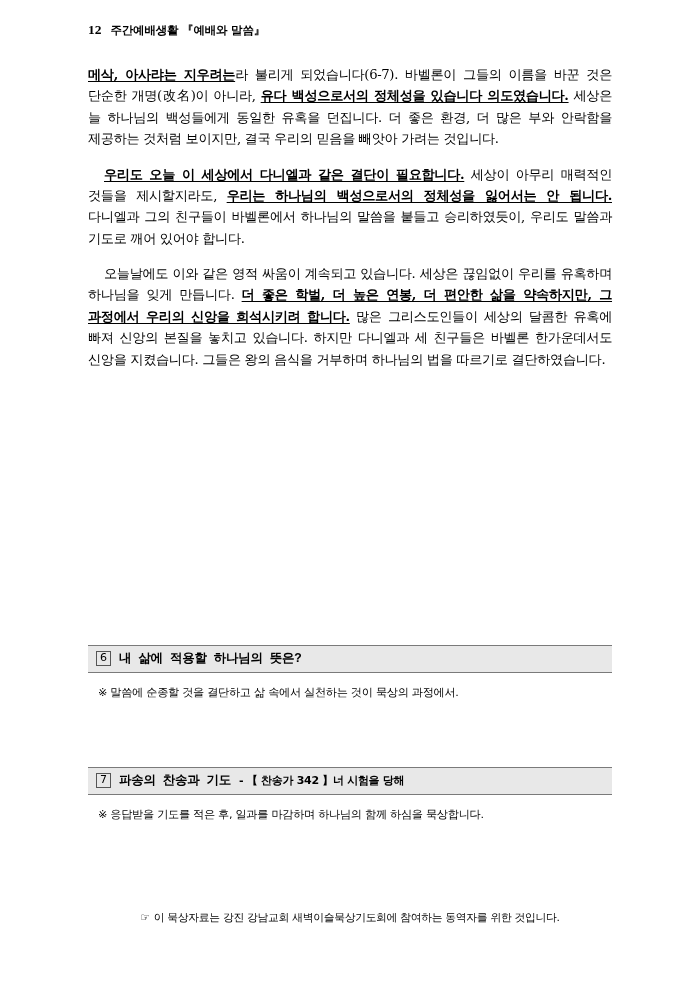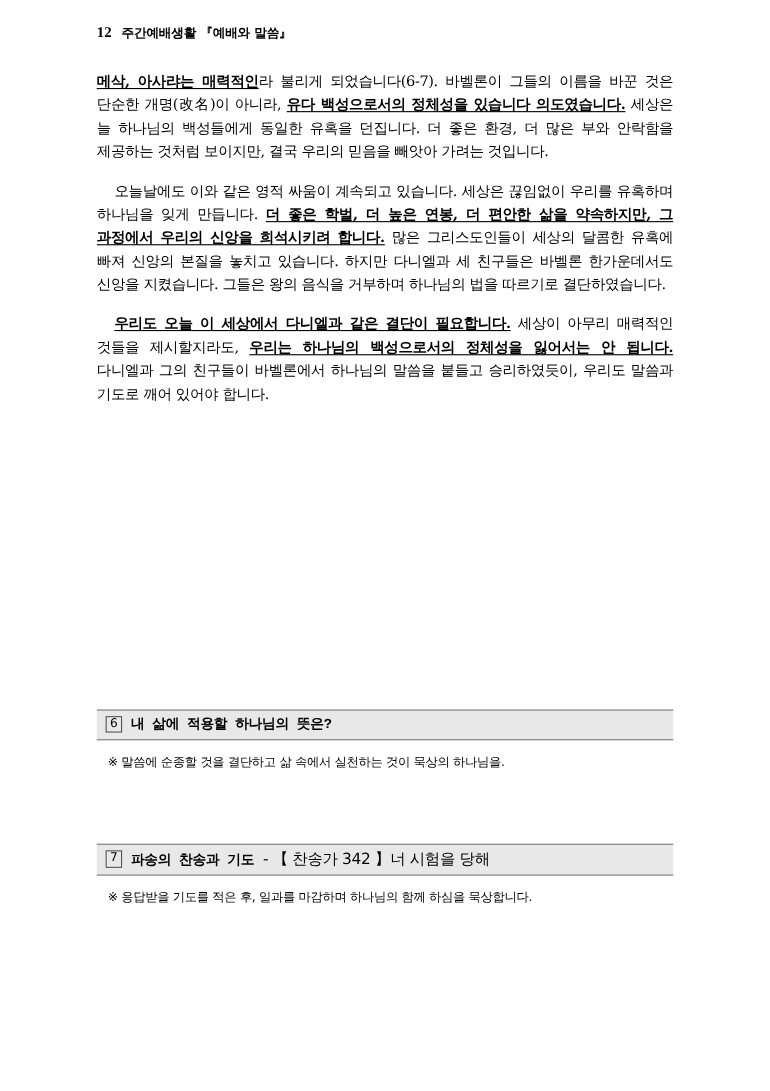--- a/index.html
+++ b/index.html
@@ -98,22 +98,22 @@
   .sec-note {
     font-family: "DejaVu Sans", sans-serif;
     font-size: 11.2px;
     letter-spacing: -0.3px;
     color: #000;
     margin-top: 12px;
     padding-left: 10px;
   }
   .sec-extra {
     font-family: "DejaVu Sans", sans-serif;
-    font-size: 14px;
-    font-weight: normal;
+    font-size: 11px;
+    font-weight: bold;
     letter-spacing: -0.3px;
     color: #000;
   }
   
   .footer {
     position: absolute;
     left: 0;
     top: 911px;
     width: 700px;
     text-align: center;
@@ -128,36 +128,39 @@
 <body>
 
 <div class="page">
 
   <div class="header">
     <span class="pageno">12</span>
     <span class="htitle">주간예배생활 『예배와 말씀』</span>
   </div>
 
   <div class="body-area" id="body-area">
-      <p class="para"><span class="u-bold">메삭, 아사랴는 매력적인</span><span>라 불리게 되었습니다(6-7). 바벨론이 그들의 이름을 바꾼 것은 단순한 개명(改名)이 아니라, </span><span class="u-bold">유다 백성으로서의 정체성을 있습니다 의도였습니다.</span><span> 세상은 늘 하나님의 백성들에게 동일한 유혹을 던집니다. 더 좋은 환경, 더 많은 부와 안락함을 제공하는 것처럼 보이지만, 결국 우리의 믿음을 빼앗아 가려는 것입니다.</span></p>
+      <p class="para"><span class="u-bold">메삭, 아사랴는 지우려는</span><span>라 불리게 되었습니다(6-7). 바벨론이 그들의 이름을 바꾼 것은 단순한 개명(改名)이 아니라, </span><span class="u-bold">유다 백성으로서의 정체성을 있습니다 의도였습니다.</span><span> 세상은 늘 하나님의 백성들에게 동일한 유혹을 던집니다. 더 좋은 환경, 더 많은 부와 안락함을 제공하는 것처럼 보이지만, 결국 우리의 믿음을 빼앗아 가려는 것입니다.</span></p>
+      <p class="para indent"><span class="u-bold">우리도 오늘 이 세상에서 다니엘과 같은 결단이 필요합니다.</span><span> 세상이 아무리 매력적인 것들을 제시할지라도, </span><span class="u-bold">우리는 하나님의 백성으로서의 정체성을 잃어서는 안 됩니다.</span><span> 다니엘과 그의 친구들이 바벨론에서 하나님의 말씀을 붙들고 승리하였듯이, 우리도 말씀과 기도로 깨어 있어야 합니다.</span></p>
       <p class="para indent"><span>오늘날에도 이와 같은 영적 싸움이 계속되고 있습니다. 세상은 끊임없이 우리를 유혹하며 하나님을 잊게 만듭니다. </span><span class="u-bold">더 좋은 학벌, 더 높은 연봉, 더 편안한 삶을 약속하지만, 그 과정에서 우리의 신앙을 희석시키려 합니다.</span><span> 많은 그리스도인들이 세상의 달콤한 유혹에 빠져 신앙의 본질을 놓치고 있습니다. 하지만 다니엘과 세 친구들은 바벨론 한가운데서도 신앙을 지켰습니다. 그들은 왕의 음식을 거부하며 하나님의 법을 따르기로 결단하였습니다.</span></p>
-      <p class="para indent"><span class="u-bold">우리도 오늘 이 세상에서 다니엘과 같은 결단이 필요합니다.</span><span> 세상이 아무리 매력적인 것들을 제시할지라도, </span><span class="u-bold">우리는 하나님의 백성으로서의 정체성을 잃어서는 안 됩니다.</span><span> 다니엘과 그의 친구들이 바벨론에서 하나님의 말씀을 붙들고 승리하였듯이, 우리도 말씀과 기도로 깨어 있어야 합니다.</span></p>
     </div>
 
   <div class="section" style="top:645px;">
     <div class="sec-head">
       <span class="sec-num">6</span>
       <span class="sec-title">내 삶에 적용할 하나님의 뜻은?</span>
     </div>
-    <div class="sec-note">※ 말씀에 순종할 것을 결단하고 삶 속에서 실천하는 것이 묵상의 하나님을.</div>
+    <div class="sec-note">※ 말씀에 순종할 것을 결단하고 삶 속에서 실천하는 것이 묵상의 과정에서.</div>
   </div>
 
   <div class="section" style="top:767px;">
     <div class="sec-head">
       <span class="sec-num">7</span>
       <span class="sec-title">파송의 찬송과 기도</span>
       <span class="sec-extra">-   【 찬송가 342 】너 시험을 당해</span>
     </div>
     <div class="sec-note">※ 응답받을 기도를 적은 후, 일과를 마감하며 하나님의 함께 하심을 묵상합니다.</div>
   </div>
 
+  <div class="footer">
+    <span class="fmark">☞</span><span>이 묵상자료는 강진 강남교회 새벽이슬묵상기도회에 참여하는 동역자를 위한 것입니다.</span>
+  </div>
 
 </div>
 
 </body></html>

